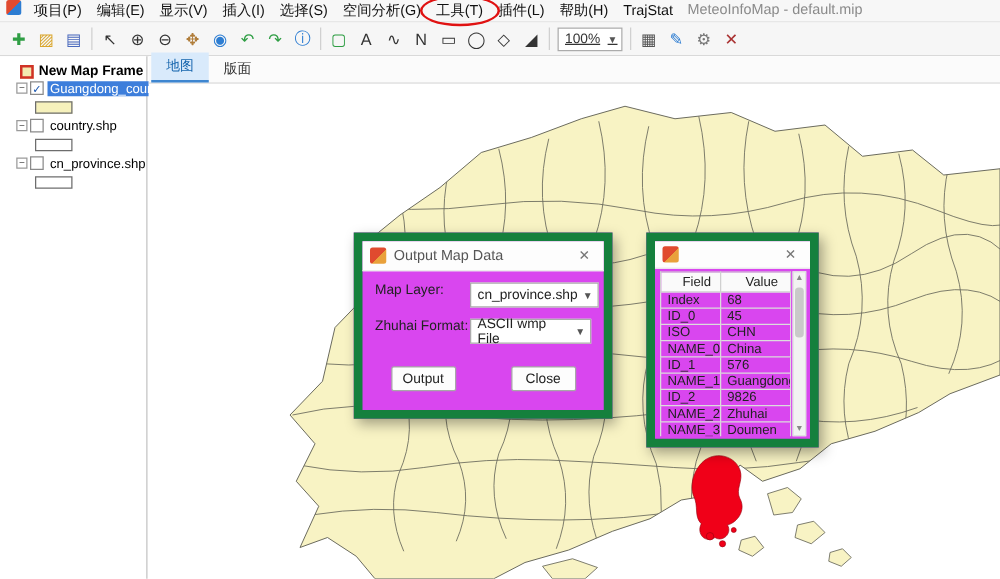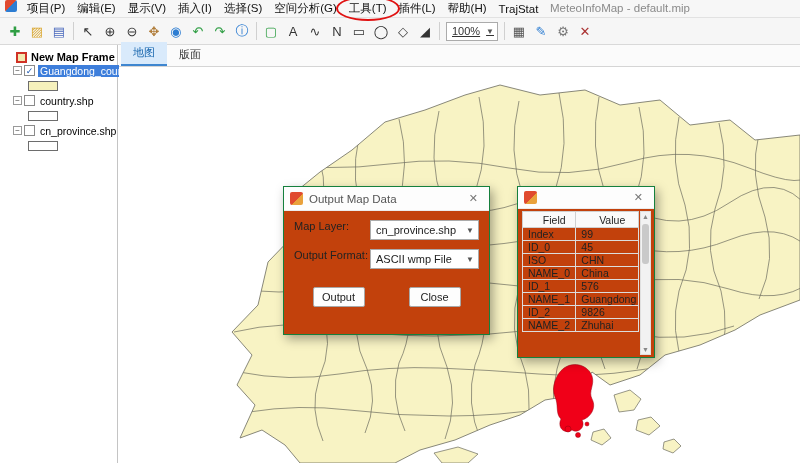--- a/index.html
+++ b/index.html
@@ -51,21 +51,21 @@
   
   #main { position:absolute; left:119px; top:45px; width:681px; height:418px; background:#fff; }
   #tabstrip { height:22px; border-bottom:1px solid #d5d5d5; display:flex; align-items:flex-end;
               background:#fbfbfb; padding-left:2px; }
   .tab { padding:3px 12px 4px 12px; font-size:11px; color:#333; cursor:default; }
   .tab.active { background:#d9eafb; color:#1464ad; border-bottom:2px solid #3e86d0; }
   #map-canvas { position:absolute; left:0; top:22px; width:681px; height:396px; background:#fff; }
   #map-svg { width:100%; height:100%; display:block; }
 
   
-  .dialog { position:absolute; background:#c2410c; border:1px solid #15803d;
+  .dialog { position:absolute; background:#d946ef; border:7px solid #15803d;
             box-shadow:3px 4px 10px rgba(0,0,0,.35); z-index:10; }
   .dialog-titlebar { height:24px; display:flex; align-items:center; padding:0 6px;
                      background:#fdfdfd; border-bottom:1px solid #ececec; }
   .dialog-icon { width:13px; height:13px; border-radius:2px; margin-right:6px; flex:0 0 auto;
                  background:linear-gradient(135deg,#e04a2f 0 55%,#e9a13b 55% 100%); }
   .dialog-title { font-size:11.5px; color:#555; flex:1; }
   .dialog-close { font-size:11px; color:#777; padding:2px 5px; cursor:default; }
 
   #output-dialog { left:283px; top:186px; width:207px; height:149px; }
   .form-row { display:flex; align-items:flex-start; margin:9px 10px 0 10px; }
@@ -244,21 +244,21 @@
     <span class="dialog-close">✕</span>
   </div>
   <div class="form-row">
     <span class="form-label">Map Layer:</span>
     <div class="combo">
       <span>cn_province.shp</span>
       <span class="combo-arrow">▼</span>
     </div>
   </div>
   <div class="form-row">
-    <span class="form-label">Output Format:</span>
+    <span class="form-label">Zhuhai Format:</span>
     <div class="combo">
       <span>ASCII wmp File</span>
       <span class="combo-arrow">▼</span>
     </div>
   </div>
   <div class="button-row">
     <div class="btn">Output</div>
     <div class="btn">Close</div>
   </div>
 </div>
@@ -273,21 +273,21 @@
     <table class="attr">
       <thead>
         <tr>
           <th style="width:46%">Field</th>
           <th>Value</th>
         </tr>
       </thead>
       <tbody id="attr-tbody">
           <tr>
             <td>Index</td>
-            <td>99</td>
+            <td>68</td>
           </tr>
           <tr>
             <td>ID_0</td>
             <td>45</td>
           </tr>
           <tr>
             <td>ISO</td>
             <td>CHN</td>
           </tr>
           <tr>
@@ -302,20 +302,24 @@
             <td>NAME_1</td>
             <td>Guangdong</td>
           </tr>
           <tr>
             <td>ID_2</td>
             <td>9826</td>
           </tr>
           <tr>
             <td>NAME_2</td>
             <td>Zhuhai</td>
+          </tr>
+          <tr>
+            <td>NAME_3</td>
+            <td>Doumen</td>
           </tr>
         </tbody>
     </table>
   </div>
   <div id="attr-scrollbar">
     <span class="scroll-arrow" style="top:1px">▲</span>
     <div id="attr-scroll-thumb"></div>
     <span class="scroll-arrow" style="bottom:1px">▼</span>
   </div>
 </div>

